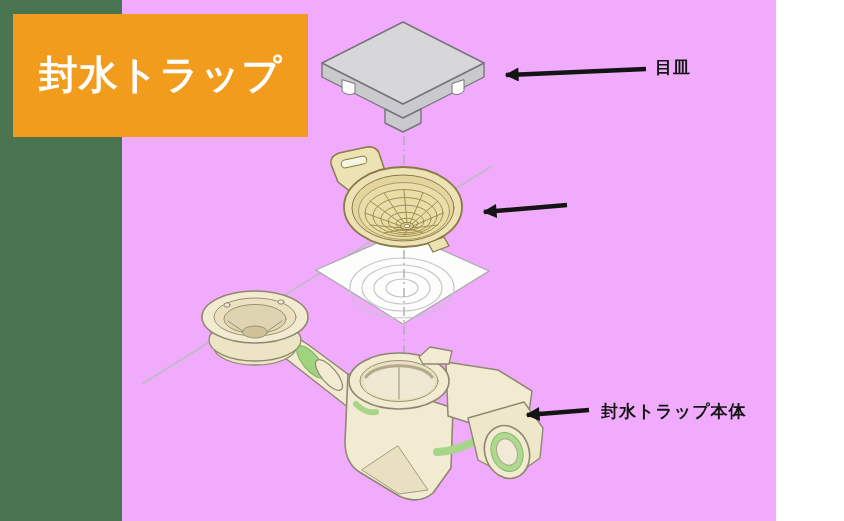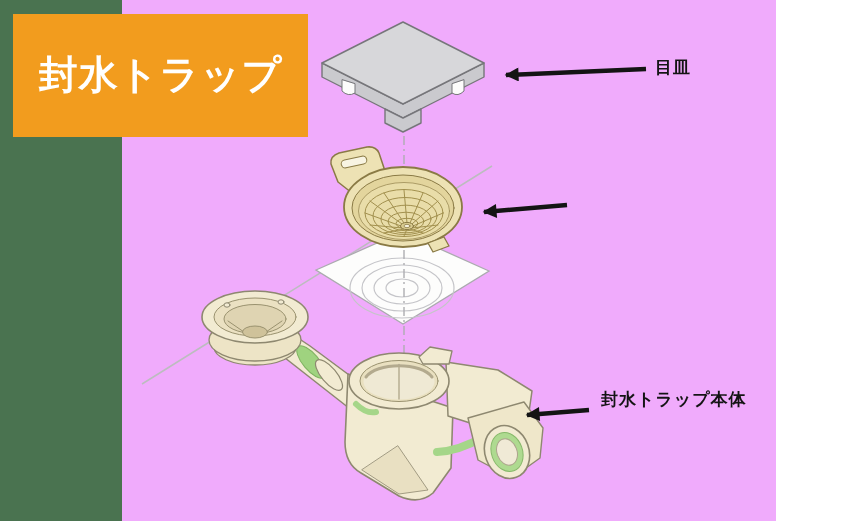--- a/index.html
+++ b/index.html
@@ -36,21 +36,21 @@
   .part-label {
     position:absolute;
     font-size:17px;
     font-weight:700;
     color:#141414;
     white-space:nowrap;
     letter-spacing:1px;
   }
   .label-grate { left:655px; top:56px; }
   .label-hair  { left:588px; top:195px; }
-  .label-body  { left:601px; top:388px; }
+  .label-body  { left:601px; top:400px; }
 </style>
 </head>
 <body>
 
 <div class="canvas">
 
   <div class="green-band"></div>
 
   <div class="title-box">
     <div>封水トラップ</div>

